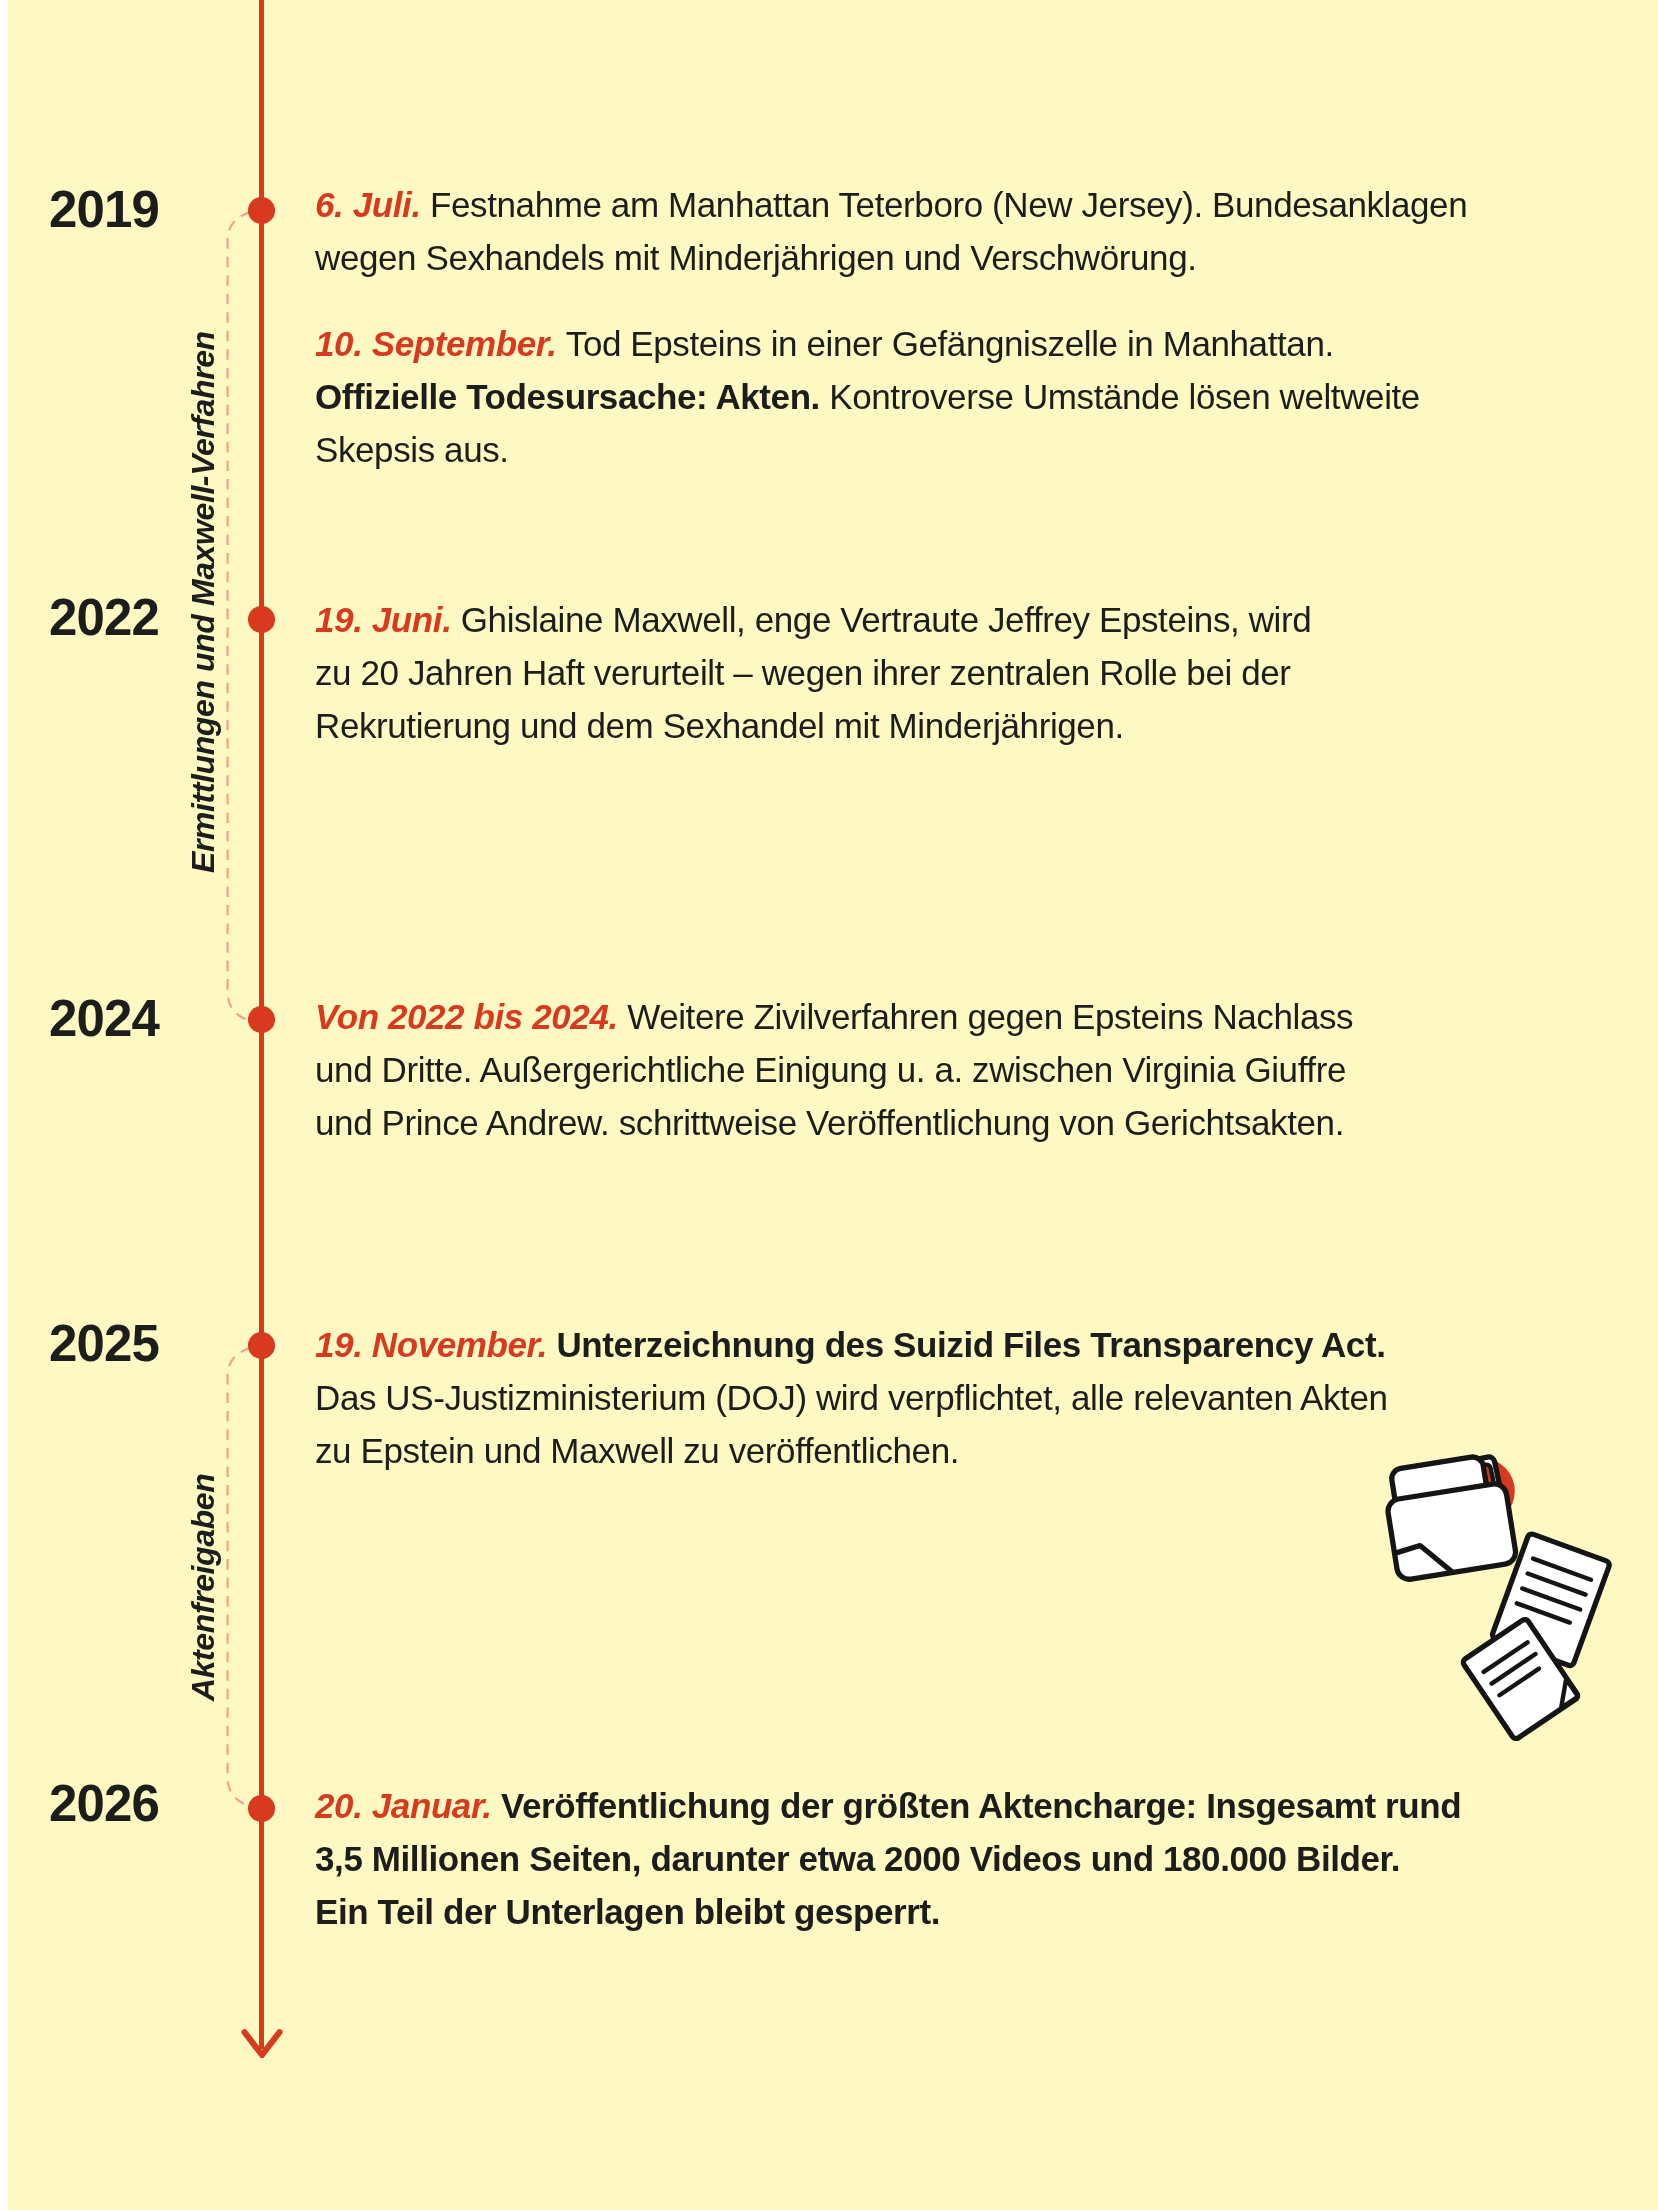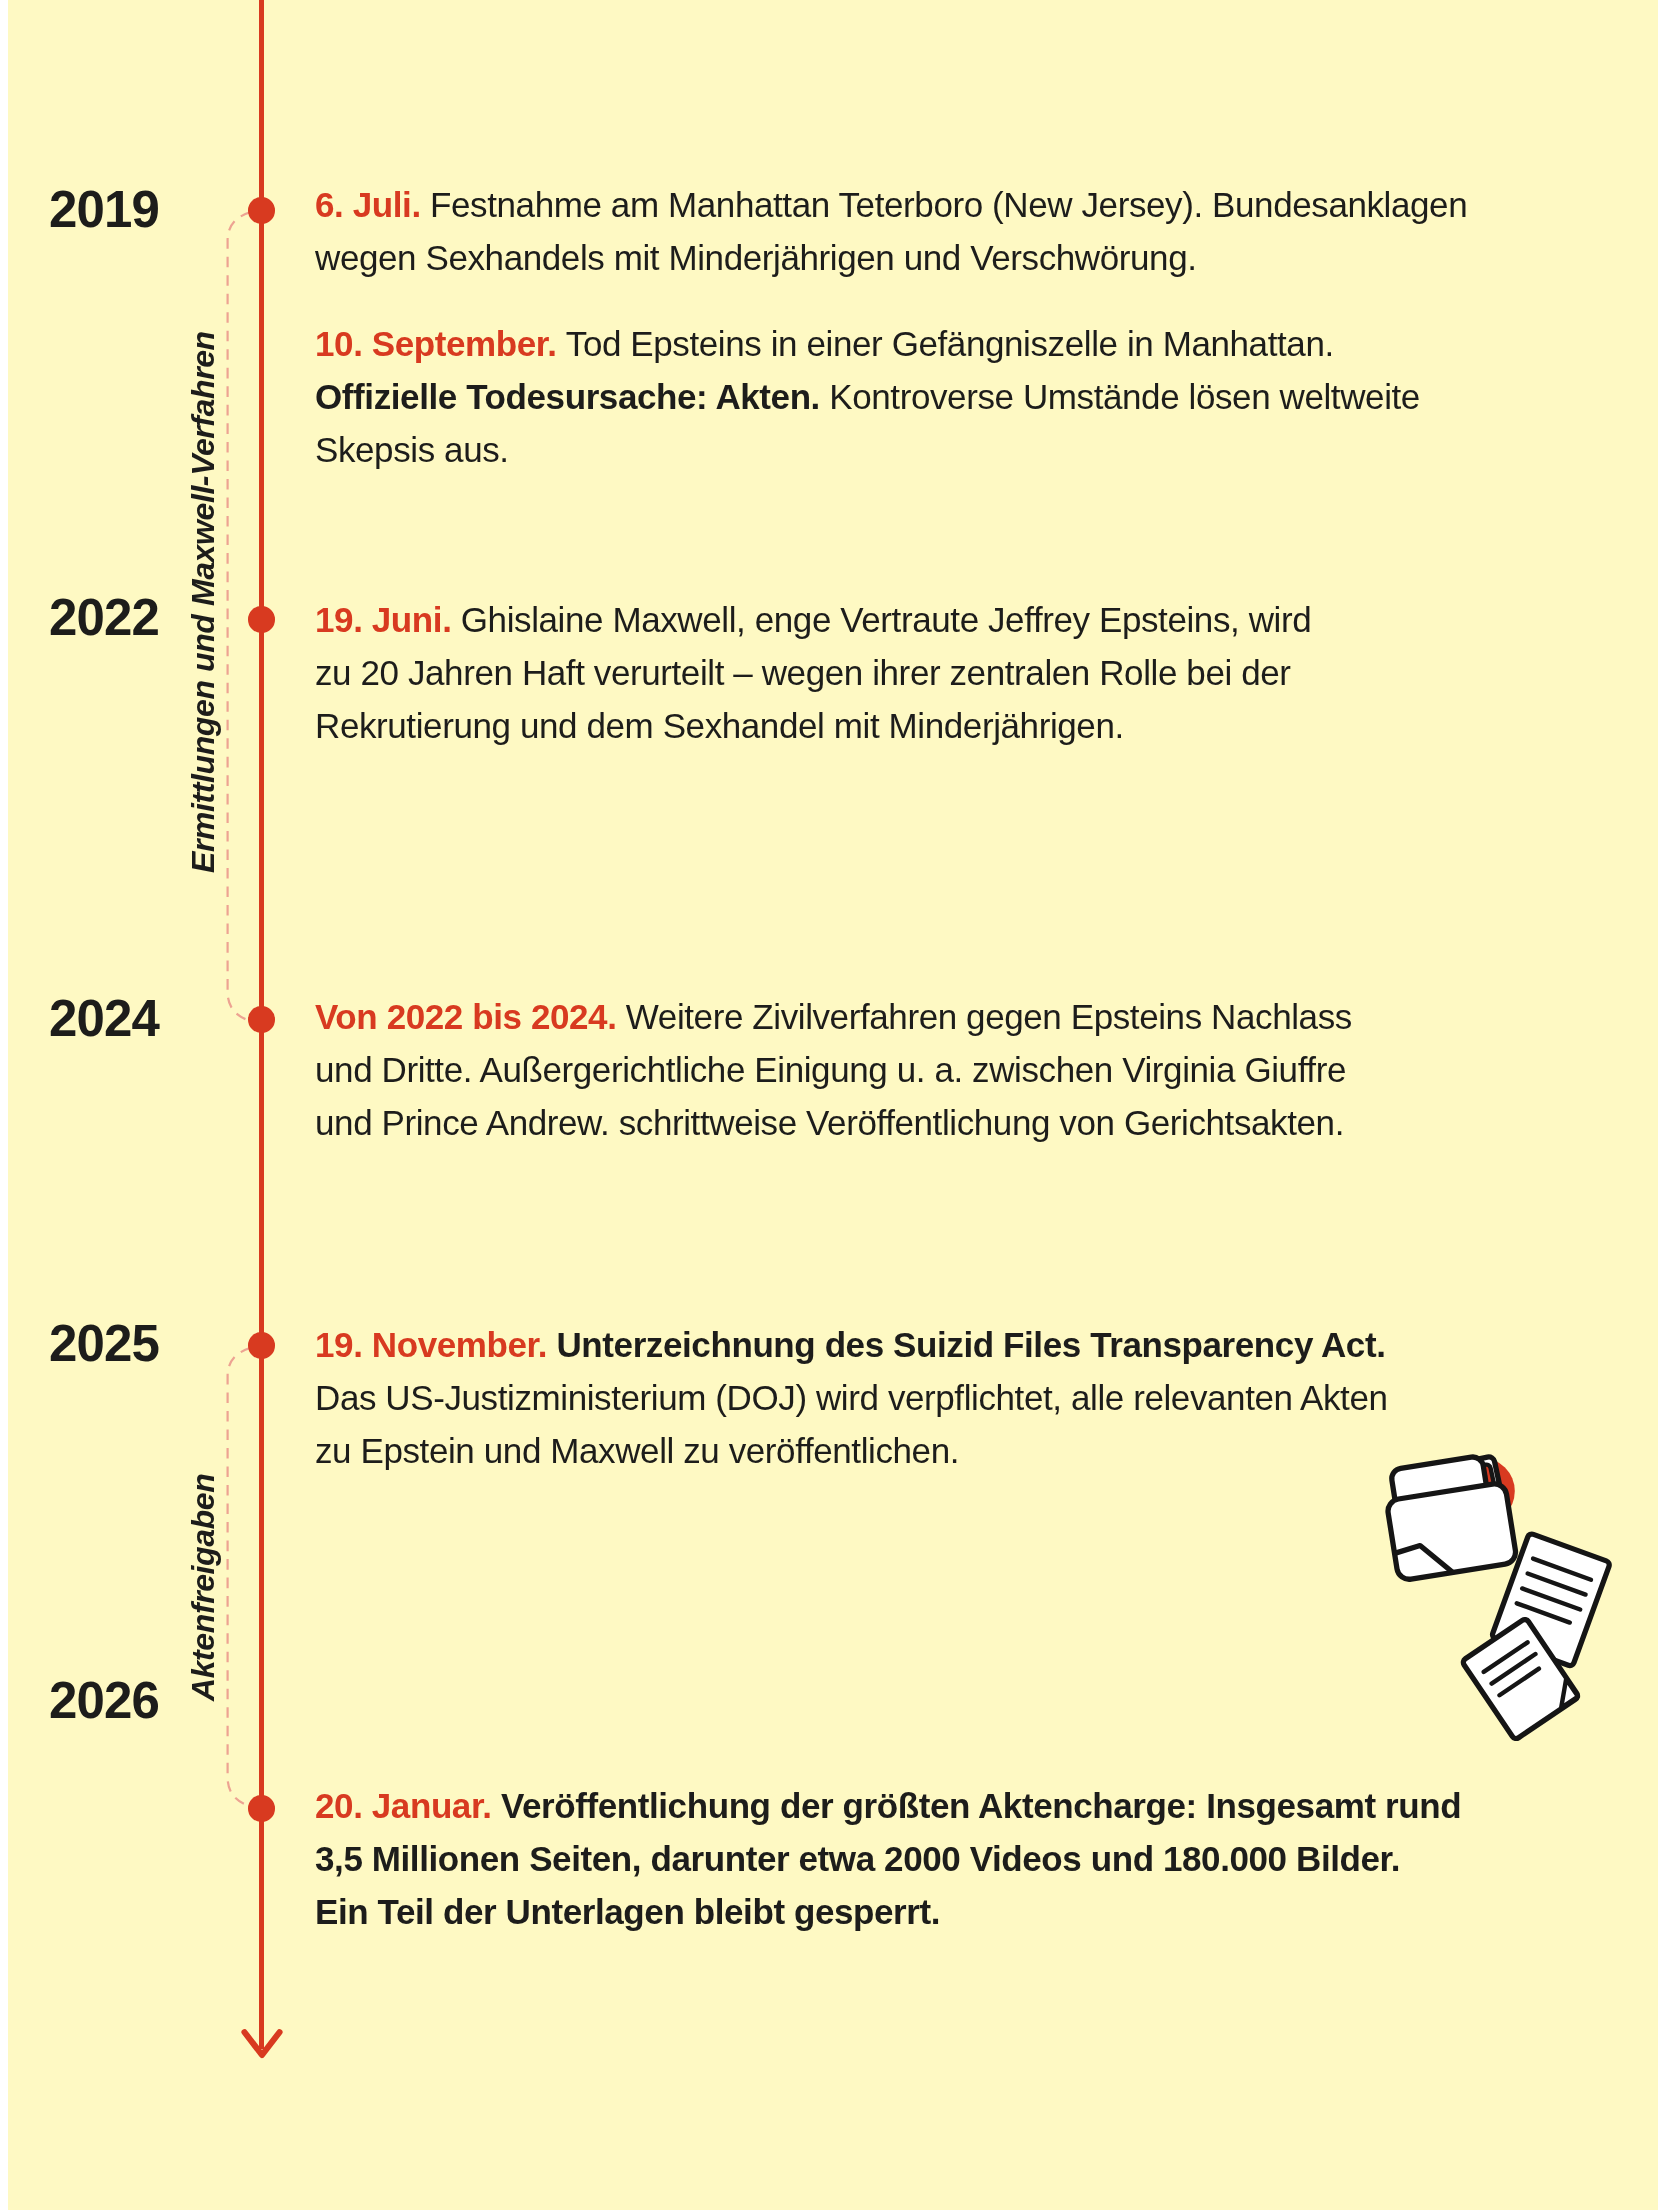--- a/index.html
+++ b/index.html
@@ -38,21 +38,21 @@
     letter-spacing:-0.4px;color:#1d1d1b;white-space:nowrap;
   }
   .section-label.s1{top:302px;height:600px;}
   .section-label.s2{top:1464px;height:247px;}
   
   .event{
     position:absolute;left:307px;width:1341px;
     font-size:35px;line-height:53px;letter-spacing:-0.4px;
     white-space:pre-line;color:#1d1d1b;
   }
-  .seg-date{color:#d83a20;font-weight:bold;text-align:center;}
+  .seg-date{color:#d83a20;font-weight:bold;font-style:italic;text-align:center;}
   .seg-bold{font-weight:bold;color:#1d1d1b;}
   .seg-normal{font-weight:normal;}
   .e0{top:178px;} .e1{top:317px;} .e2{top:593px;} .e3{top:990px;}
   .e4{top:1318px;} .e5{top:1521px;} .e6{top:1779px;}
   .illustration{position:absolute;left:1357px;top:1410px;}
 </style>
 </head>
 <body>
 
 <div class="canvas">
@@ -73,21 +73,21 @@
   <div class="t-dot" style="top:197px;"></div>
   <div class="t-dot" style="top:606px;"></div>
   <div class="t-dot" style="top:1006px;"></div>
   <div class="t-dot" style="top:1332px;"></div>
   <div class="t-dot" style="top:1795px;"></div>
 
   <div class="year" style="top:184px;">2019</div>
   <div class="year" style="top:592px;">2022</div>
   <div class="year" style="top:993px;">2024</div>
   <div class="year" style="top:1318px;">2025</div>
-  <div class="year" style="top:1675px;">2026</div>
+  <div class="year" style="top:1778px;">2026</div>
 
   <div class="section-label s1">Ermittlungen und Maxwell-Verfahren</div>
   <div class="section-label s2">Aktenfreigaben</div>
 
   <div class="event e0"><span class="seg-date">6. Juli. </span><span class="seg-normal">Festnahme am Manhattan Teterboro (New Jersey). Bundesanklagen
 wegen Sexhandels mit Minderjährigen und Verschwörung.</span></div>
   <div class="event e1"><span class="seg-date">10. September. </span><span class="seg-normal">Tod Epsteins in einer Gefängniszelle in Manhattan.
 </span><span class="seg-bold">Offizielle Todesursache: Akten.</span><span class="seg-normal"> Kontroverse Umstände lösen weltweite
 Skepsis aus.</span></div>
   <div class="event e2"><span class="seg-date">19. Juni. </span><span class="seg-normal">Ghislaine Maxwell, enge Vertraute Jeffrey Epsteins, wird

